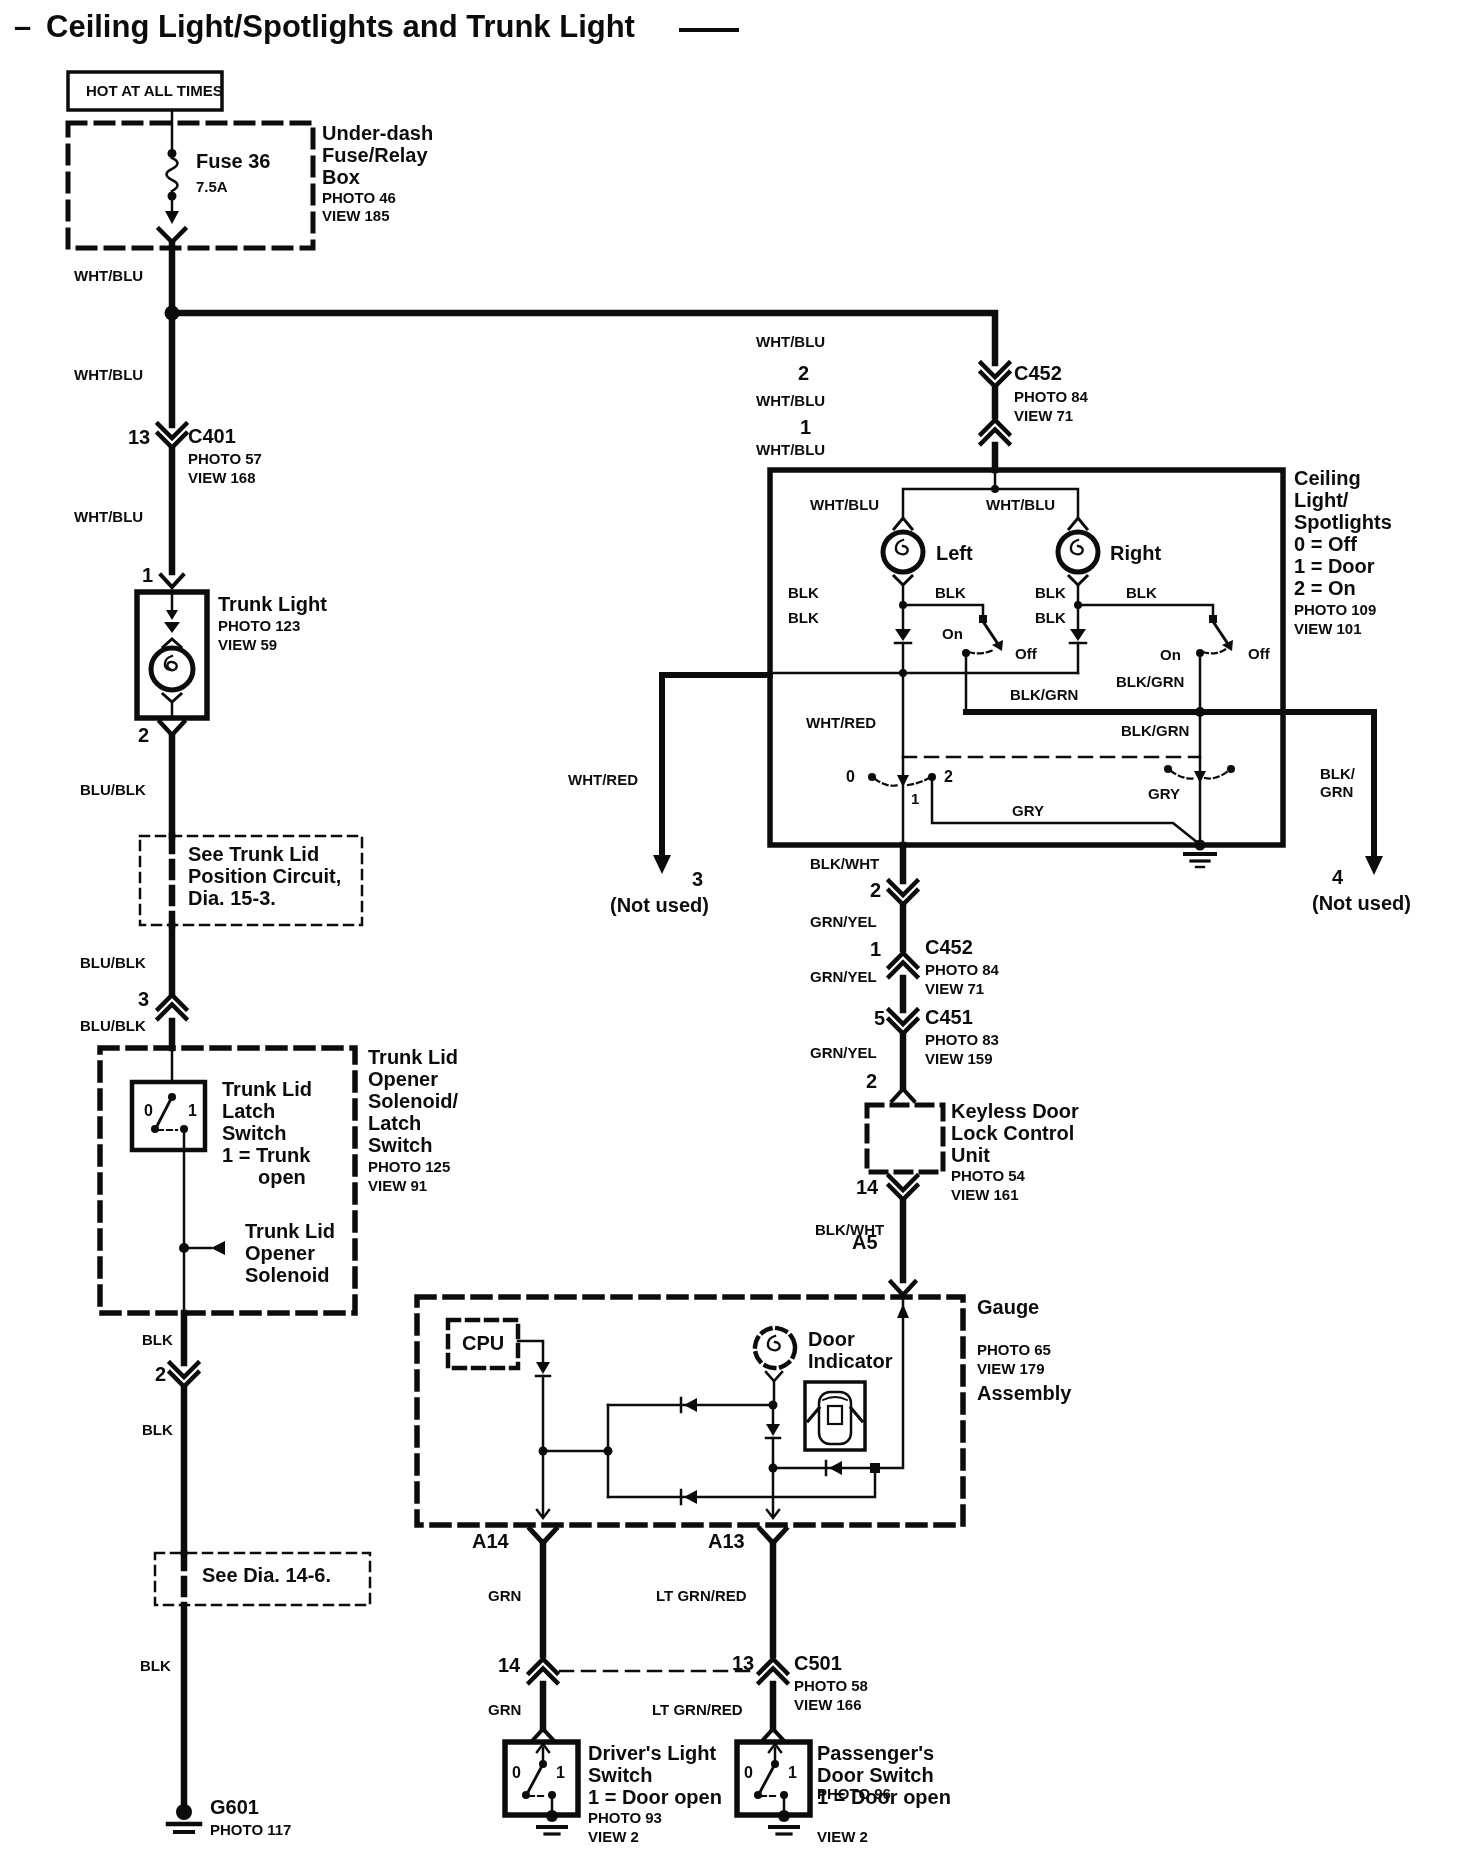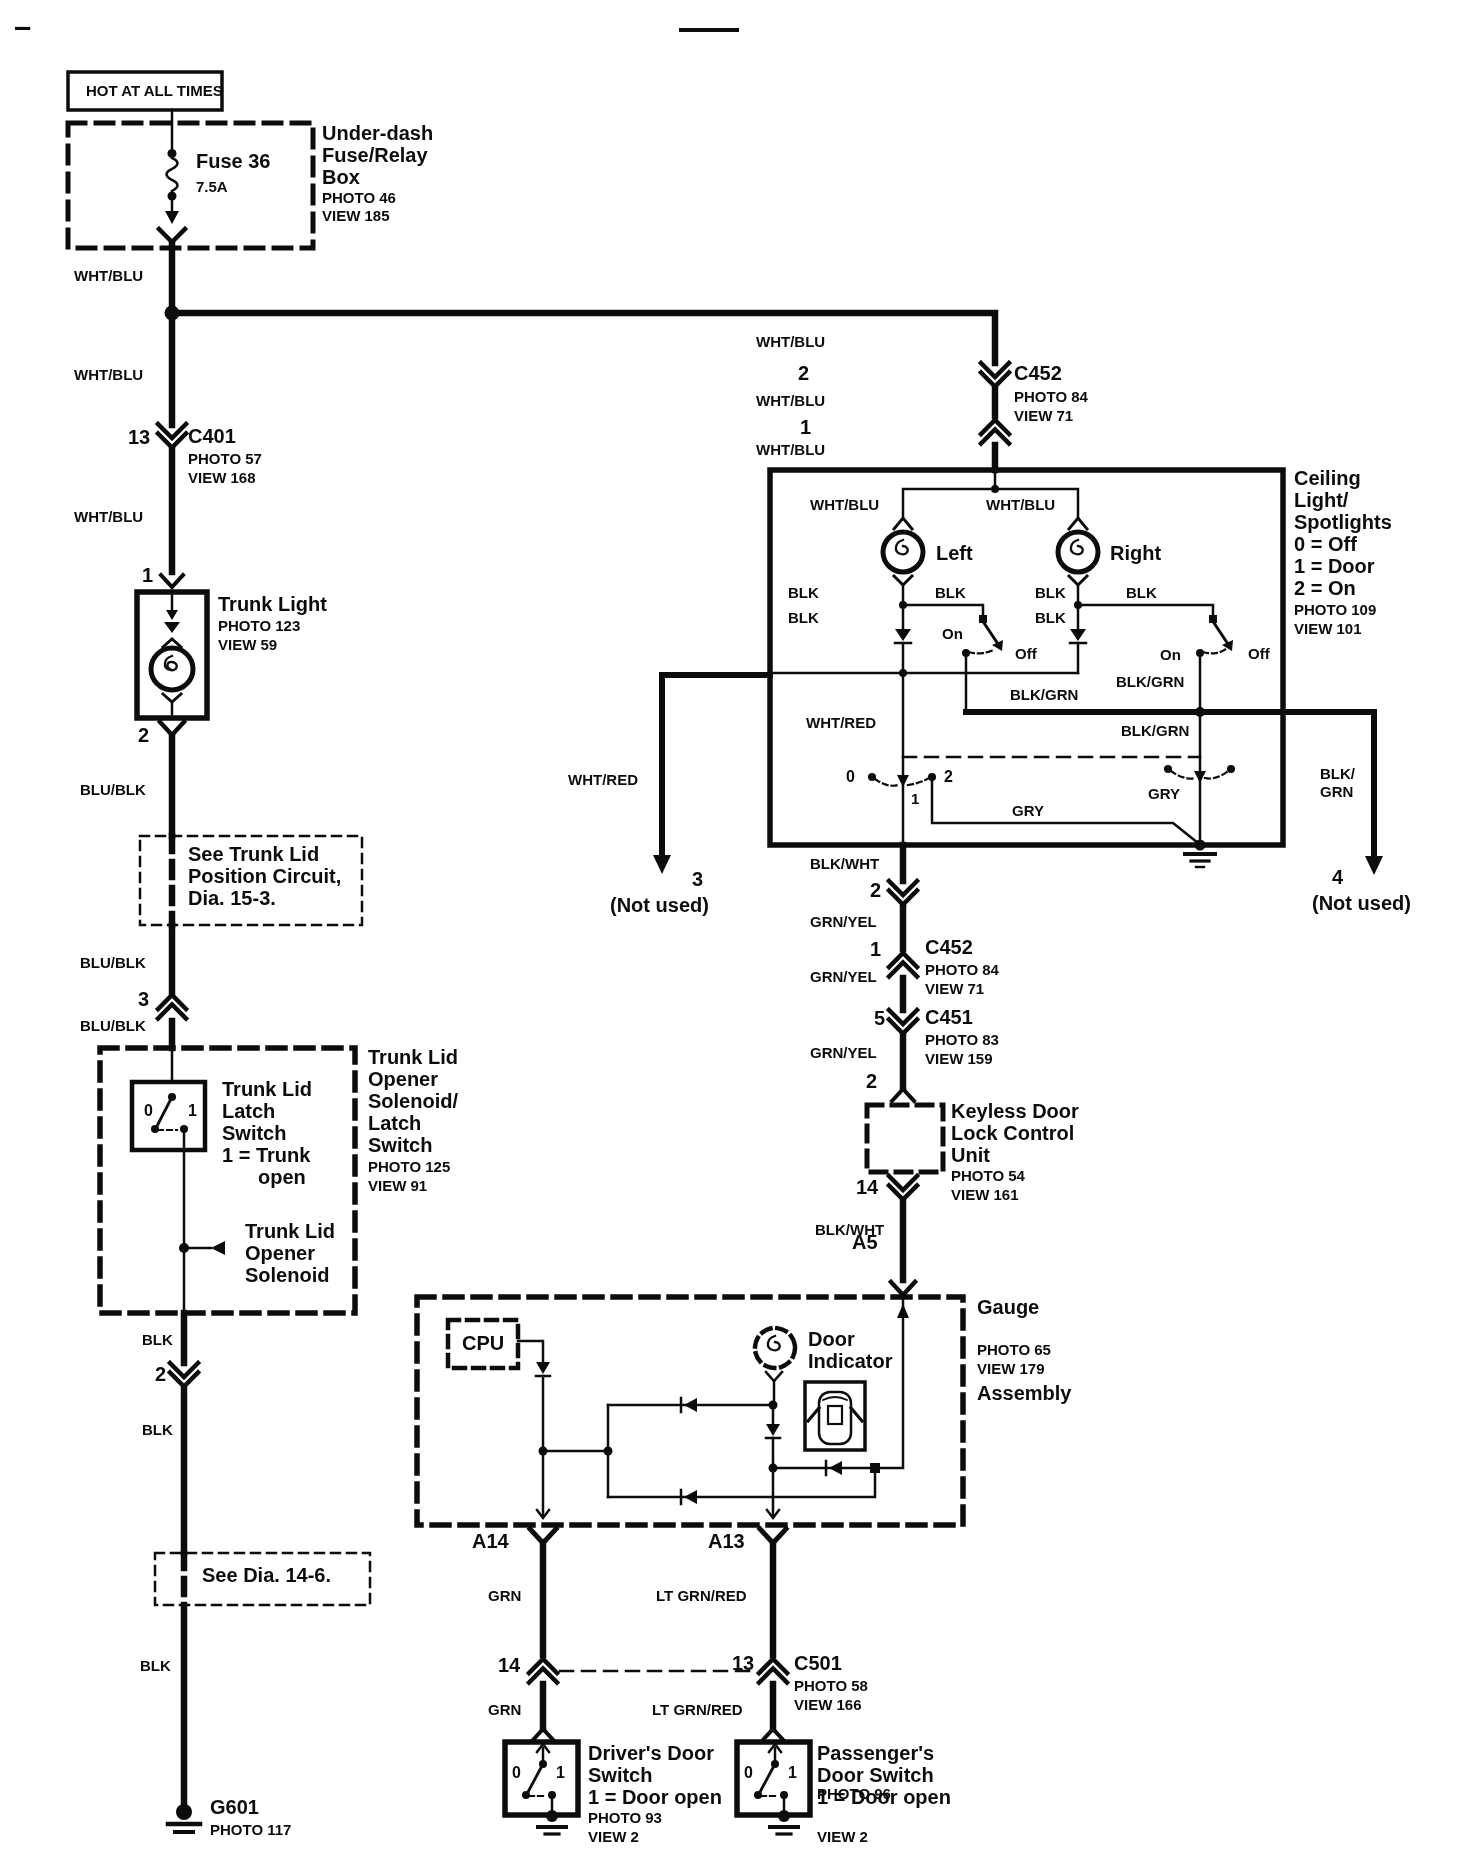--- a/index.html
+++ b/index.html
@@ -252,20 +252,21 @@
     <path d="M761 1796 H779" stroke-width="2.2" stroke-dasharray="5 4"></path>
     <circle cx="784" cy="1795" r="4" fill="#0c0c0c" stroke="none"></circle>
     <path d="M784 1795 V1813" stroke-width="2.5"></path>
     <circle cx="784" cy="1816" r="6" fill="#0c0c0c" stroke="none"></circle>
     <path d="M770 1827 H798" stroke-width="4"></path>
     <path d="M777 1834 H791" stroke-width="3.2"></path>
   </g>
 </svg>
 
 <div class="lb s31" style="left:14px;top:10px">–</div>
+<div class="lb s31" style="left:46px;top:10px">Ceiling Light/Spotlights and Trunk Light</div>
 
 <div class="lb s15" style="left:86px;top:83px">HOT AT ALL TIMES</div>
 <div class="lb s19" style="left:196px;top:150px">Fuse 36</div>
 <div class="lb s15" style="left:196px;top:179px">7.5A</div>
 <div class="lb s19" style="left:322px;top:122px">Under-dash</div>
 <div class="lb s19" style="left:322px;top:144px">Fuse/Relay</div>
 <div class="lb s19" style="left:322px;top:166px">Box</div>
 <div class="lb pv" style="left:322px;top:190px">PHOTO 46</div>
 <div class="lb pv" style="left:322px;top:208px">VIEW 185</div>
 
@@ -401,21 +402,21 @@
 <div class="lb s15" style="left:488px;top:1588px">GRN</div>
 <div class="lb s15" style="left:656px;top:1588px">LT GRN/RED</div>
 <div class="lb s19" style="left:498px;top:1654px">14</div>
 <div class="lb s19" style="left:732px;top:1652px">13</div>
 <div class="lb s20" style="left:794px;top:1652px">C501</div>
 <div class="lb pv" style="left:794px;top:1678px">PHOTO 58</div>
 <div class="lb pv" style="left:794px;top:1697px">VIEW 166</div>
 <div class="lb s15" style="left:488px;top:1702px">GRN</div>
 <div class="lb s15" style="left:652px;top:1702px">LT GRN/RED</div>
 
-<div class="lb s19" style="left:588px;top:1742px">Driver's Door</div>
+<div class="lb s19" style="left:588px;top:1742px">Driver's Light</div>
 <div class="lb s19" style="left:588px;top:1764px">Switch</div>
 <div class="lb s19" style="left:588px;top:1786px">1 = Door open</div>
 <div class="lb pv" style="left:588px;top:1810px">PHOTO 93</div>
 <div class="lb pv" style="left:588px;top:1829px">VIEW 2</div>
 <div class="lb s16" style="left:512px;top:1764px">0</div>
 <div class="lb s16" style="left:556px;top:1764px">1</div>
 
 <div class="lb s19" style="left:817px;top:1742px">Passenger's</div>
 <div class="lb s19" style="left:817px;top:1764px">Door Switch</div>
 <div class="lb s19" style="left:817px;top:1786px">1 = Door open</div>

